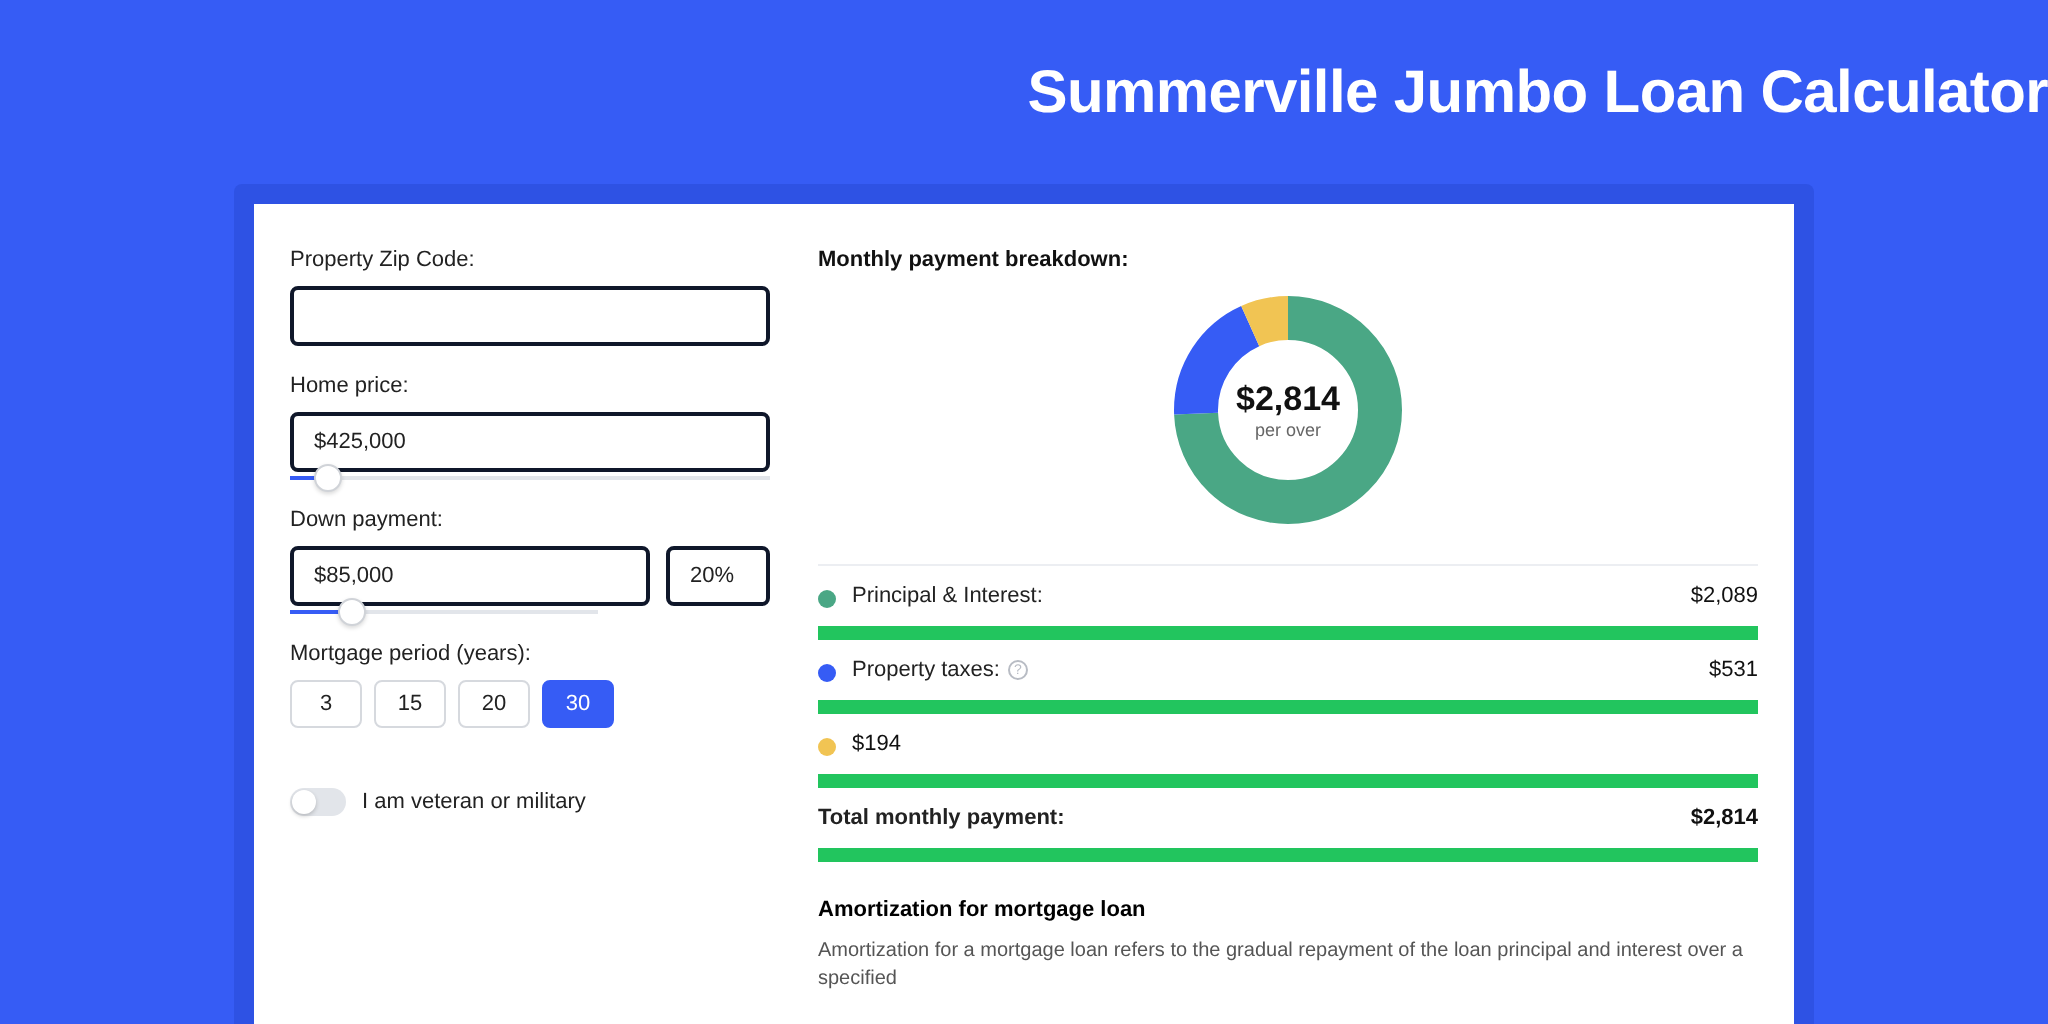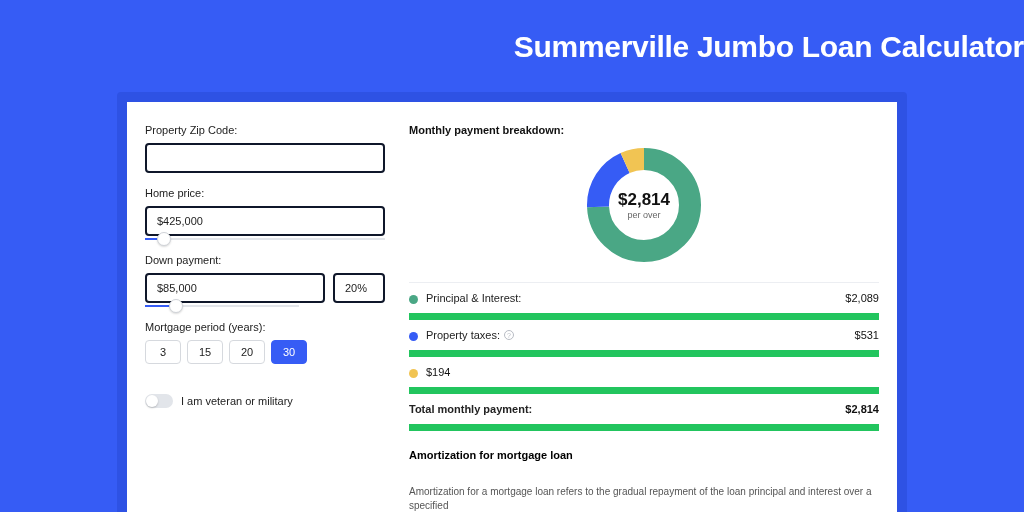--- a/index.html
+++ b/index.html
@@ -36,21 +36,21 @@
 
   .legend { border-top:1px solid #eceef2; }
   .leg-row { display:flex; align-items:flex-end; padding:9px 0; border-bottom:7px solid #22c55e; font-size:11px; }
   .leg-row.total { font-weight:700; }
   .dot { width:9px; height:9px; border-radius:50%; margin-right:8px; flex-shrink:0; }
   .leg-label { flex:1; display:flex; align-items:center; gap:4px; color:#222; }
   .leg-amt { color:#111; }
   .info-ic { width:10px; height:10px; border:1px solid #b8bcc4; border-radius:50%; display:inline-flex; align-items:center; justify-content:center; font-size:7px; color:#b8bcc4; }
 
   .amort { margin-top:18px; }
-  .amort-head { font-size:11px; font-weight:700; margin-bottom:24px; }
+  .amort-head { font-size:11px; font-weight:700; margin-bottom:8px; }
   .amort-text { font-size:10px; color:#555; line-height:1.4; }
 </style>
 </head>
 <body>
 
 <h1 class="page-title">Summerville Jumbo Loan Calculator</h1>
 
 <div class="frame">
   <div class="panel">
 

